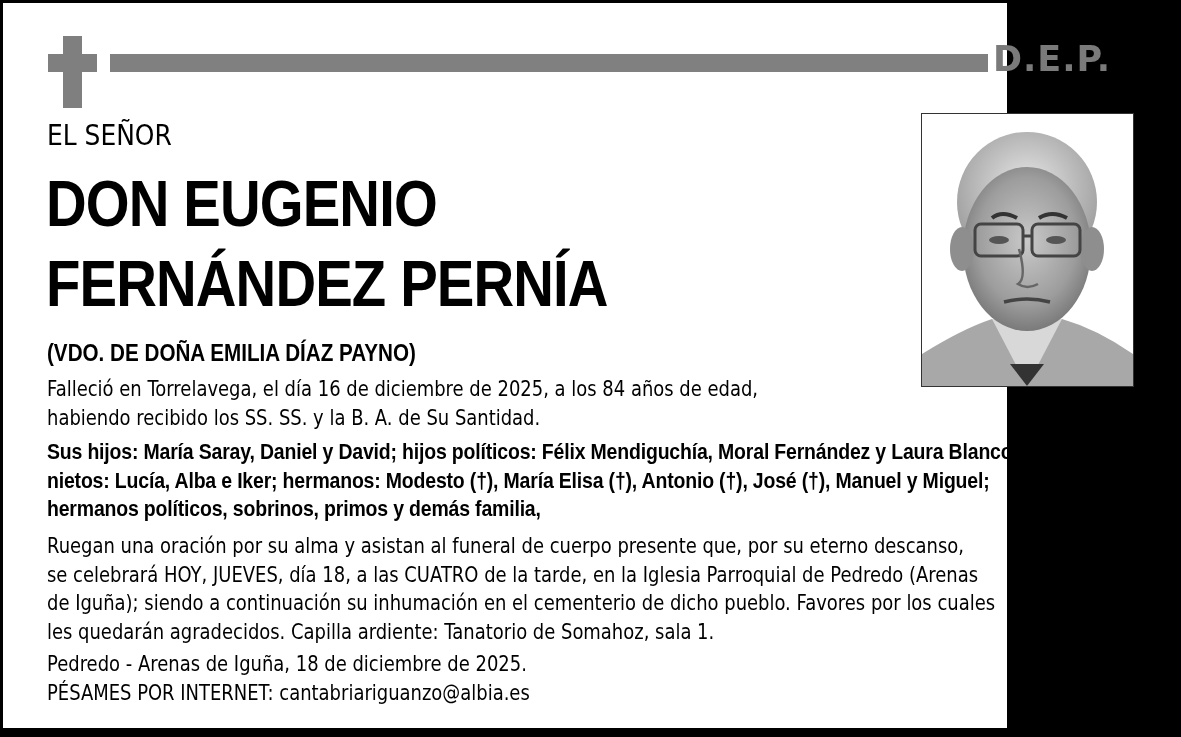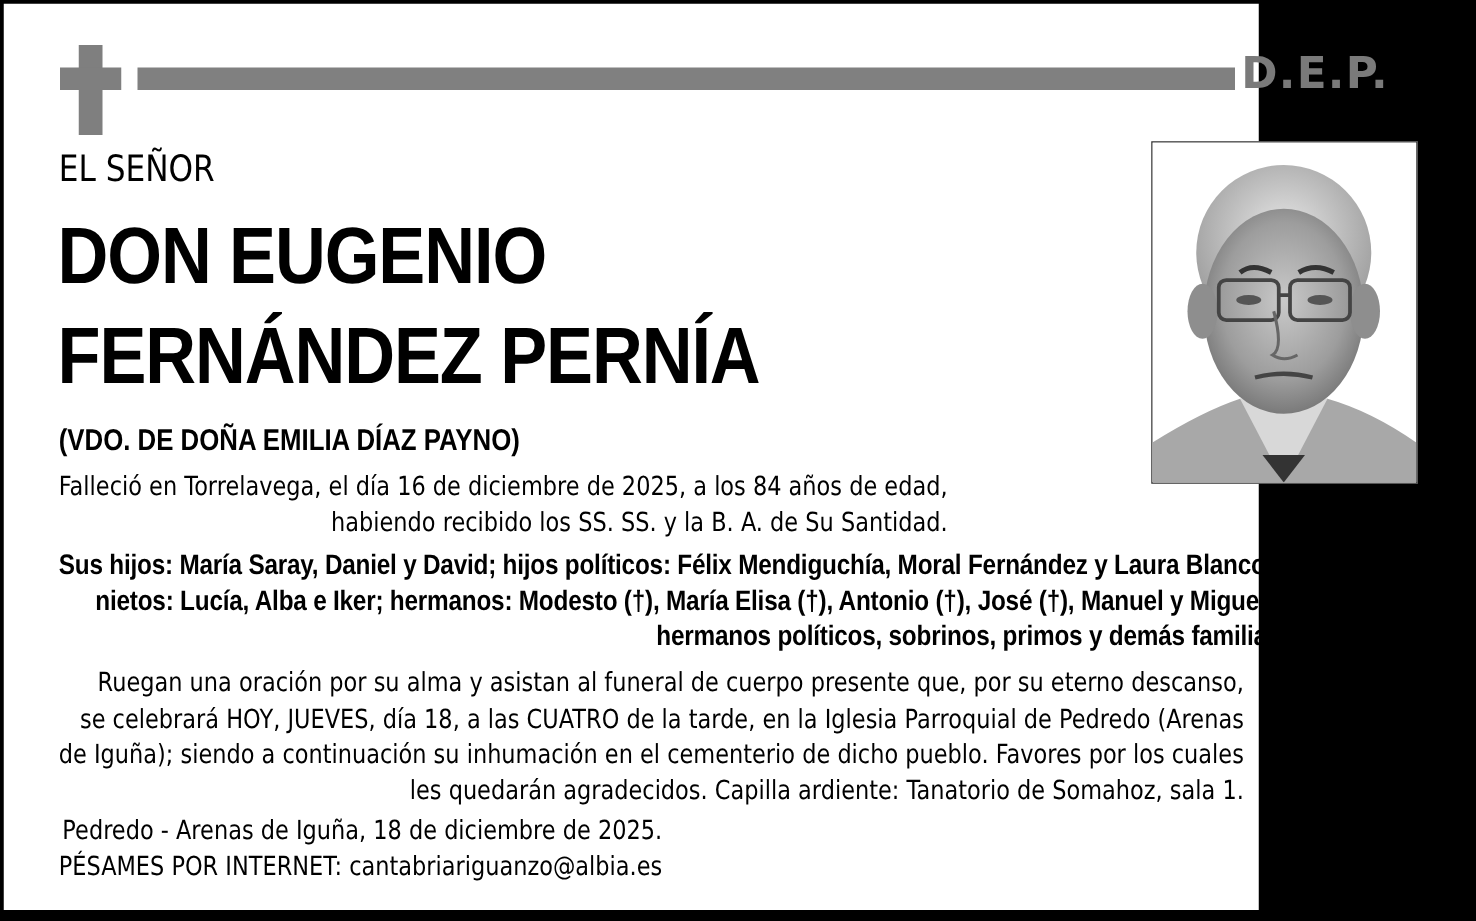--- a/index.html
+++ b/index.html
@@ -3,21 +3,20 @@
   <meta charset="utf-8">
   <style>
     html, body { margin: 0; padding: 0; background: #000; }
     body { width: 1181px; height: 737px; overflow: hidden; position: relative; }
     .page {
       position: absolute; left: 3px; top: 3px;
       width: 1004px; height: 725px;
       background: #ffffff;
       font-family: "Liberation Sans", "DejaVu Sans", sans-serif;
       color: #000;
-      text-align: right;
     }
     .bottom-band { position: absolute; left: 0; top: 728px; width: 1181px; height: 9px; background: #000; }
 
     .cross-v { position: absolute; left: 60px; top: 33px; width: 19px; height: 72px; background: #7f7f7f; }
     .cross-h { position: absolute; left: 45px; top: 51px; width: 49px; height: 18px; background: #7f7f7f; }
     .long-bar { position: absolute; left: 107px; top: 51px; width: 878px; height: 18px; background: #808080; }
     .dep {
       position: absolute; left: 990px; top: 36px;
       font-family: "DejaVu Sans", sans-serif; font-weight: bold;
       font-size: 35px; color: #7a7a7a; letter-spacing: 1px; line-height: 40px;

